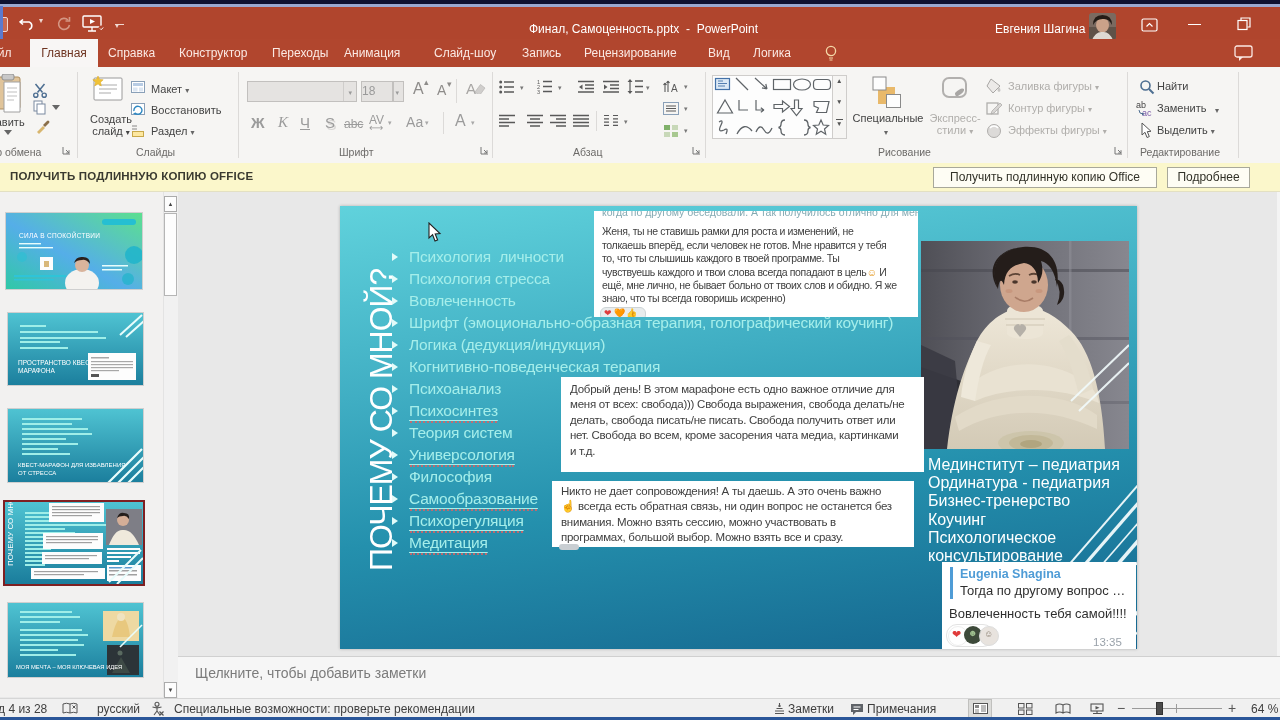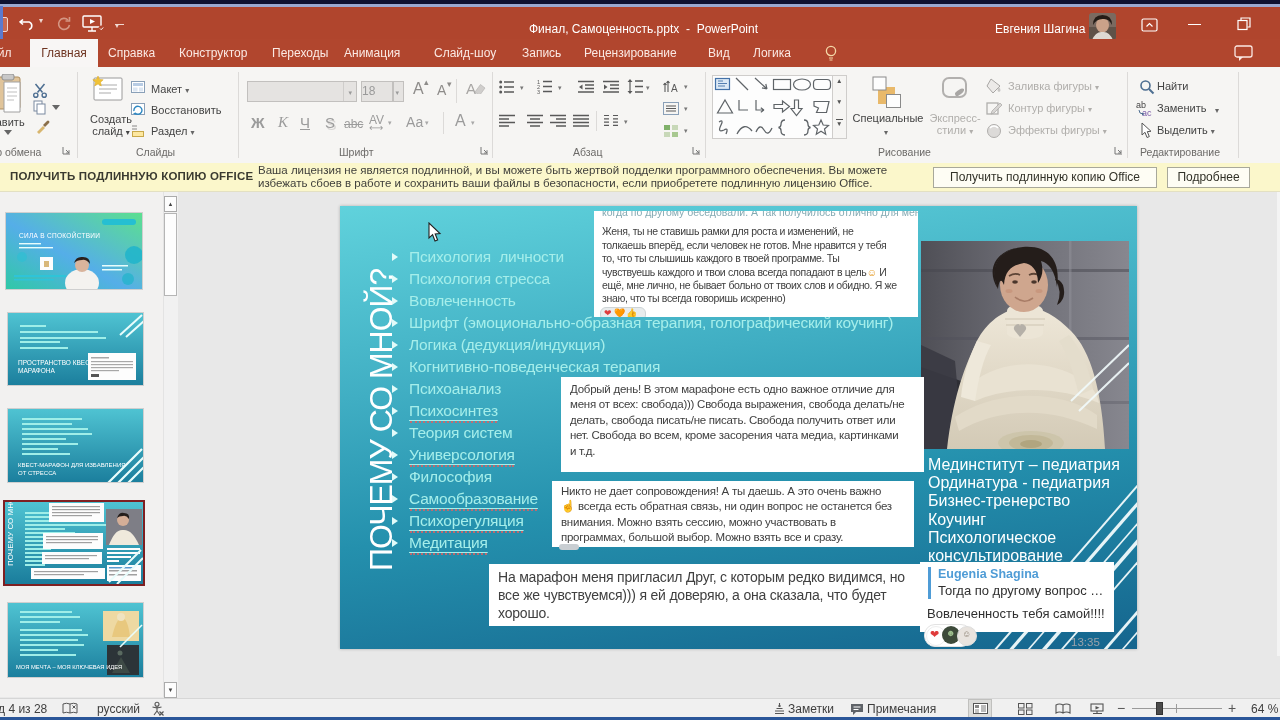--- a/index.html
+++ b/index.html
@@ -40,21 +40,21 @@
     color:#fff;font-size:32px;letter-spacing:-1px;white-space:nowrap;}
   .li{position:absolute;left:69px;height:22px;font-size:15.5px;letter-spacing:-0.2px;color:#a5eeea;white-space:nowrap;}
   .li::before{content:"";position:absolute;left:-17px;top:5px;width:0;height:0;
     border-left:6.5px solid #e2fbf9;border-top:4.5px solid transparent;border-bottom:4.5px solid transparent;}
   .u{text-decoration:underline;text-underline-offset:4px;text-decoration-thickness:1px;}
   .sq{position:relative;}
   .sq::after{content:"";position:absolute;left:1px;right:1px;bottom:-4px;height:0;
     border-bottom:2px dotted rgba(225,95,95,.8);}
   .wbox{position:absolute;background:#fff;color:#404040;overflow:hidden;}
   
-  #chat{position:absolute;left:580px;top:356px;width:194px;height:70px;background:#fff;}
+  #chat{position:absolute;left:602px;top:356px;width:194px;height:87px;background:#fff;}
 </style></head>
 <body>
 <div id="stage">
   <div id="navy" class="abs"></div>
     <div id="navy2" class="abs"></div>
   <div id="titlebar" class="abs">
     <div style="position:absolute;left:-7px;top:10px;width:13px;height:13px;border:1.4px solid #f3d6cd;border-radius:2px;background:#c86a52"></div>
     <svg class="abs" style="left:19px;top:9px" width="18" height="15" viewBox="0 0 18 15">
         <path d="M4,4 L1,7 L4,10 M1,7 h9 a5,5 0 0 1 0,9" stroke="#fff" stroke-width="1.6" fill="none" transform="scale(1,0.85)"></path>
       </svg>
@@ -373,21 +373,20 @@
       </svg>
     <span class="rtext abs" style="left:1157px;top:35px">Заменить</span>
     <span class="abs" style="left:1215px;top:39px;font-size:8px;color:#666">▾</span>
     <svg class="abs" style="left:1140px;top:55px" width="14" height="17">
         <path d="M2,1 L2,13 L5,10.3 L7,15.5 L9.3,14.6 L7.3,9.6 L11,9.3 Z" fill="#fff" stroke="#555" stroke-width="1"></path>
       </svg>
     <span class="rtext abs" style="left:1157px;top:57px">Выделить <span style="font-size:8px;color:#666">▾</span></span>
   </div>
   <div id="ybar" class="abs">
     <span style="position:absolute;left:10px;top:7px;font-size:11.5px;font-weight:bold;color:#3a3a30;letter-spacing:.2px">ПОЛУЧИТЬ ПОДЛИННУЮ КОПИЮ OFFICE</span>
-    <span style="position:absolute;left:258px;top:1px;font-size:11.5px;color:#3f3f3b;line-height:13px;width:660px">Ваша лицензия не является подлинной, и вы можете быть жертвой подделки программного обеспечения. Вы можете избежать сбоев в работе и сохранить ваши файлы в безопасности, если приобретете подлинную лицензию Office.</span>
     <div class="ybtn" style="left:933px;width:222px">Получить подлинную копию Office</div>
     <div class="ybtn" style="left:1167px;width:81px">Подробнее</div>
   </div>
   <div id="thumbpanel" class="abs">
 
     <div class="abs" style="left:5px;top:20px;width:138px;height:78px;overflow:hidden;border:1px solid #cfcfcf;box-sizing:border-box">
       <svg width="138" height="78">
         <defs>
             <linearGradient id="g1" x1="0" y1="1" x2="1" y2="0">
           <stop offset="0" stop-color="#2fc9a5"></stop>
@@ -636,21 +635,20 @@
       <div style="margin-top:6px;letter-spacing:-0.35px;white-space:nowrap">Женя, ты не ставишь рамки для роста и изменений, не<br>толкаешь вперёд, если человек не готов. Мне нравится у тебя<br>то, что ты слышишь каждого в твоей программе. Ты<br>чувствуешь каждого и твои слова всегда попадают в цель<span style="color:#e7a43a">☺</span> И<br>ещё, мне лично, не бывает больно от твоих слов и обидно. Я же<br>знаю, что ты всегда говоришь искренно)</div>
       <div style="position:absolute;left:6px;top:96px;width:44px;height:12px;border-radius:6px;background:#e8eced;border:1px solid #cdd4d6">
         <span style="position:absolute;left:3px;top:-1px;font-size:9px;color:#e03c3c">❤</span>
         <span style="position:absolute;left:13px;top:-1px;font-size:9px;color:#e07f2c">🧡</span>
         <span style="position:absolute;left:25px;top:-1px;font-size:9px;color:#3c72e0">👍</span>
       </div>
     </div>
     <div class="wbox" style="left:221px;top:171px;width:354px;height:90px;font-size:11.5px;line-height:15.4px;padding:5px 0 0 9px;letter-spacing:-0.25px;white-space:nowrap">Добрый день! В этом марафоне есть одно важное отличие для<br>меня от всех: свобода))) Свобода выражения, свобода делать/не<br>делать, свобода писать/не писать. Свобода получить ответ или<br>нет. Свобода во всем, кроме засорения чата медиа, картинками<br>и т.д.</div>
     <div class="wbox" style="left:212px;top:275px;width:353px;height:63px;font-size:11.5px;line-height:15.3px;padding:3px 0 0 9px;letter-spacing:-0.25px;white-space:nowrap">Никто не дает сопровождения! А ты даешь. А это очень важно<br><span style="color:#e7a43a">☝</span> всегда есть обратная связь, ни один вопрос не останется без<br>внимания. Можно взять сессию, можно участвовать в<br>программах, большой выбор. Можно взять все и сразу.</div>
     <div class="abs" style="left:219px;top:338px;width:20px;height:6px;border-radius:3px;background:#c9ced2"></div>
-    <div class="wbox" style="left:149px;top:358px;width:426px;height:58px;font-size:14px;line-height:18.2px;padding:4px 0 0 9px;letter-spacing:-0.2px;white-space:nowrap">На марафон меня пригласил Друг, с которым редко видимся, но<br>все же чувствуемся))) я ей доверяю, а она сказала, что будет<br>хорошо.</div>
 
     <div class="abs" style="left:600px;top:225px;width:320px;height:245px;overflow:visible;pointer-events:none">
       <svg width="320" height="245" style="overflow:visible">
         <g stroke="#f2fbfc" opacity="0.95">
           <line x1="28" y1="250" x2="245" y2="0" stroke-width="2"></line>
           <line x1="42" y1="252" x2="258" y2="3" stroke-width="3.2"></line>
           <line x1="56" y1="256" x2="270" y2="9" stroke-width="1.6"></line>
           <line x1="68" y1="260" x2="282" y2="13" stroke-width="3.6"></line>
           <line x1="84" y1="262" x2="295" y2="19" stroke-width="1.8"></line>
           <line x1="124" y1="266" x2="318" y2="42" stroke-width="2.8"></line>
@@ -676,23 +674,27 @@
         </div>
       <div class="abs" style="left:151px;top:74px;font-size:11.5px;color:#9aa2aa">13:35</div>
     </div>
 
     <div class="abs" style="left:88px;top:16px">
       <svg width="14" height="21" viewBox="0 0 14 21">
         <path d="M1,1 L1,16 L4.6,12.7 L7,19 L9.6,18 L7.2,12 L12,11.6 Z" fill="#fff" stroke="#222" stroke-width="1.1"></path>
       </svg>
     </div>
   </div>
+  <div id="notes" class="abs">
+      <span style="position:absolute;left:17px;top:8px;font-size:14px;color:#7b7b7b">Щелкните, чтобы добавить заметки</span>
+    </div>
   <div id="statusbar" class="abs">
     <span class="sb" style="left:-31px">Слайд 4 из 28</span>
     <span class="sb" style="left:97px">русский</span>
+    <span class="sb" style="left:174px">Специальные возможности: проверьте рекомендации</span>
     <svg class="abs" style="left:62px;top:3px" width="17" height="13">
         <path d="M1,2 Q4.5,0.5 8,2 Q11.5,0.5 15,2 V11 Q11.5,9.5 8,11 Q4.5,9.5 1,11 Z M8,2 V11" stroke="#555" stroke-width="1" fill="none"></path>
         <path d="M10.5,3.5 l3,3 m0,-3 l-3,3" stroke="#555" stroke-width="1"></path>
       </svg>
     <svg class="abs" style="left:149px;top:2px" width="16" height="15">
         <circle cx="8" cy="3.2" r="2" fill="none" stroke="#555" stroke-width="1.1"></circle>
         <path d="M8,5.5 V10 M8,7 L3.5,6 M8,7 L12.5,6 M8,10 L5,14 M8,10 L11,14" stroke="#555" stroke-width="1.1" fill="none"></path>
         <path d="M10.5,10.5 l4,4 m0,-4 l-4,4" stroke="#555" stroke-width="1.2"></path>
       </svg>
     <svg class="abs" style="left:773px;top:4px" width="13" height="12">

